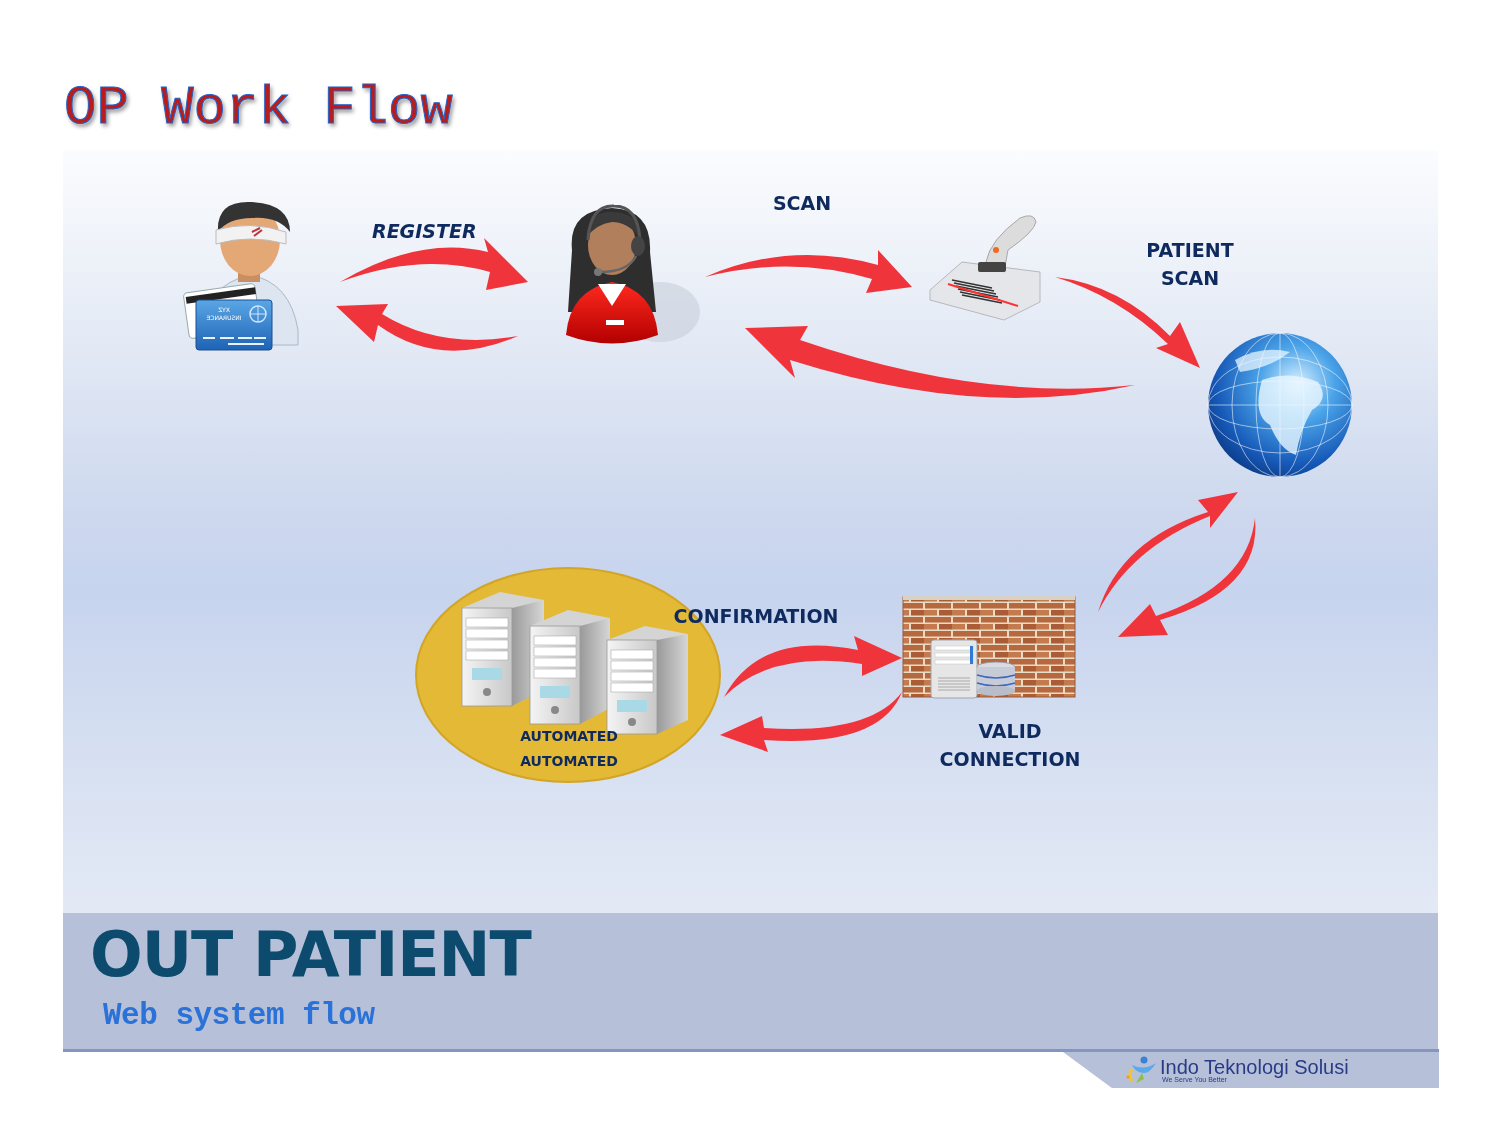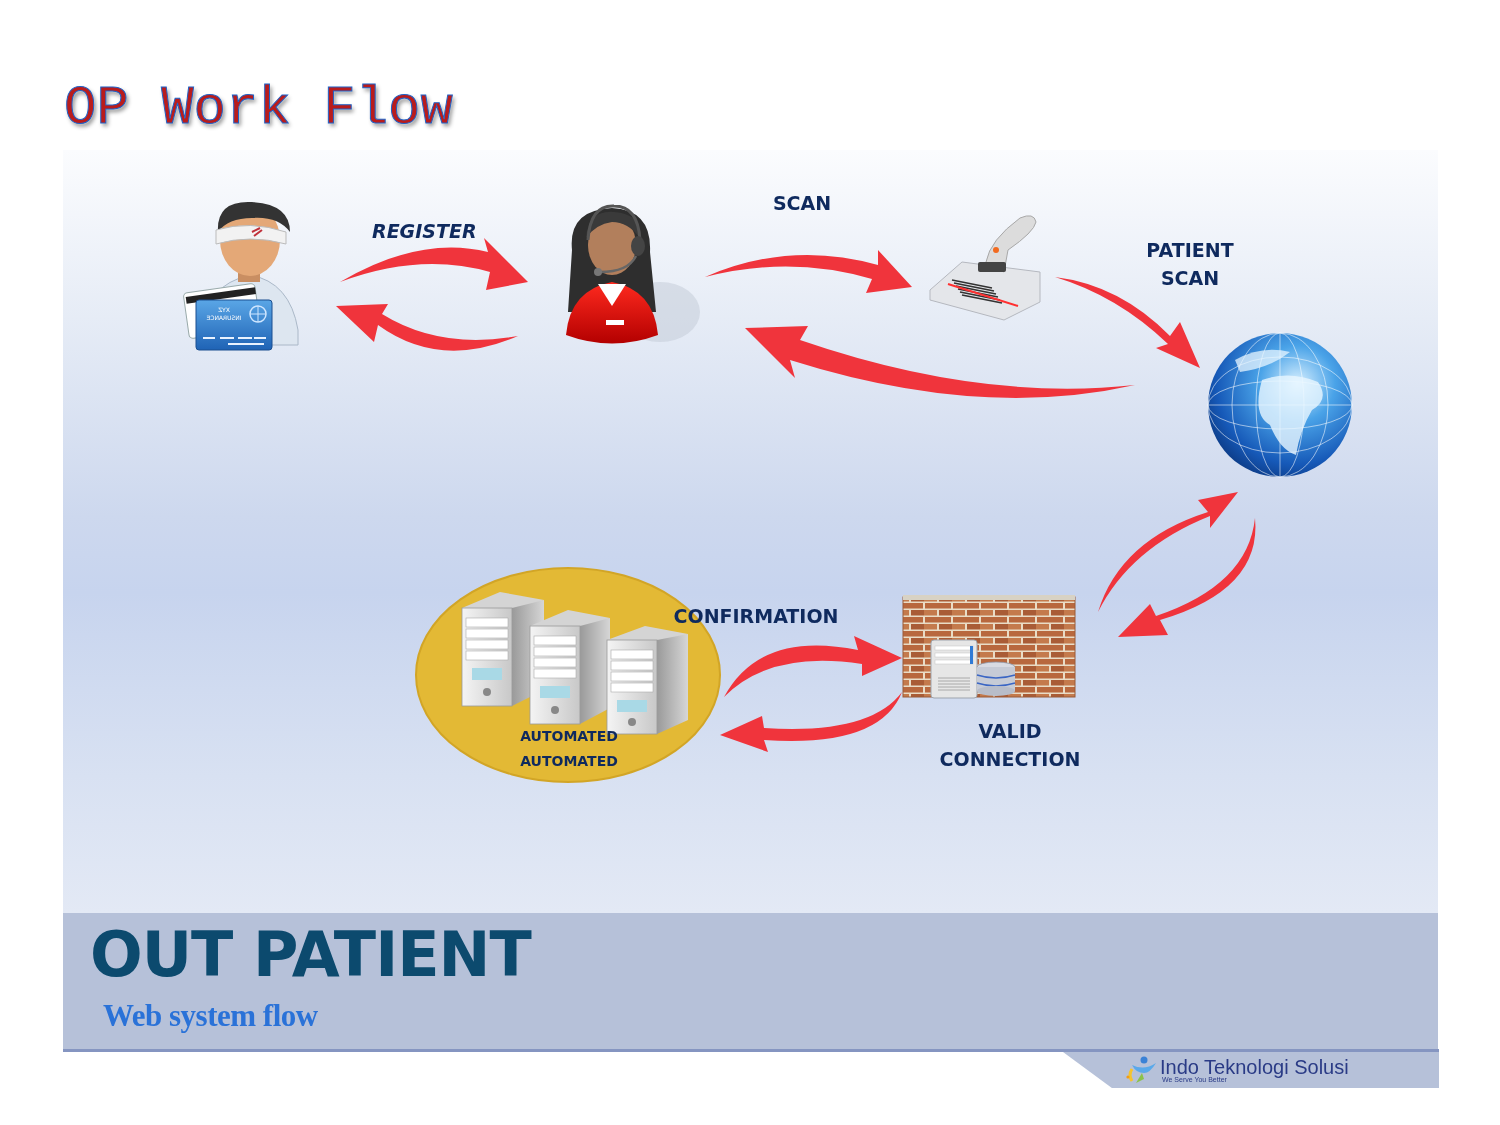--- a/index.html
+++ b/index.html
@@ -29,21 +29,21 @@
     background: #8595c1;
   }
   .footer-title {
     position: absolute; left: 90px; top: 918px;
     font-size: 62px; font-weight: bold; color: #0c4a6e; letter-spacing: -1px;
     font-family: "DejaVu Sans", sans-serif;
   }
   .footer-sub {
     position: absolute; left: 103px; top: 998px;
     font-size: 31px; font-weight: bold; color: #2a72d8;
-    font-family: Liberation Serif, serif; letter-spacing: -0.5px;
+    font-family: Liberation Mono, monospace; letter-spacing: -0.5px;
   }
   .logo-tab {
     position: absolute; left: 1063px; top: 1052px; width: 376px; height: 36px;
     background: #b6c1d9;
     clip-path: polygon(0 0, 100% 0, 100% 100%, 13% 100%);
   }
   .logo {
     position: absolute; left: 1126px; top: 1055px; height: 32px; width: 240px;
   }
   .logo-name {

